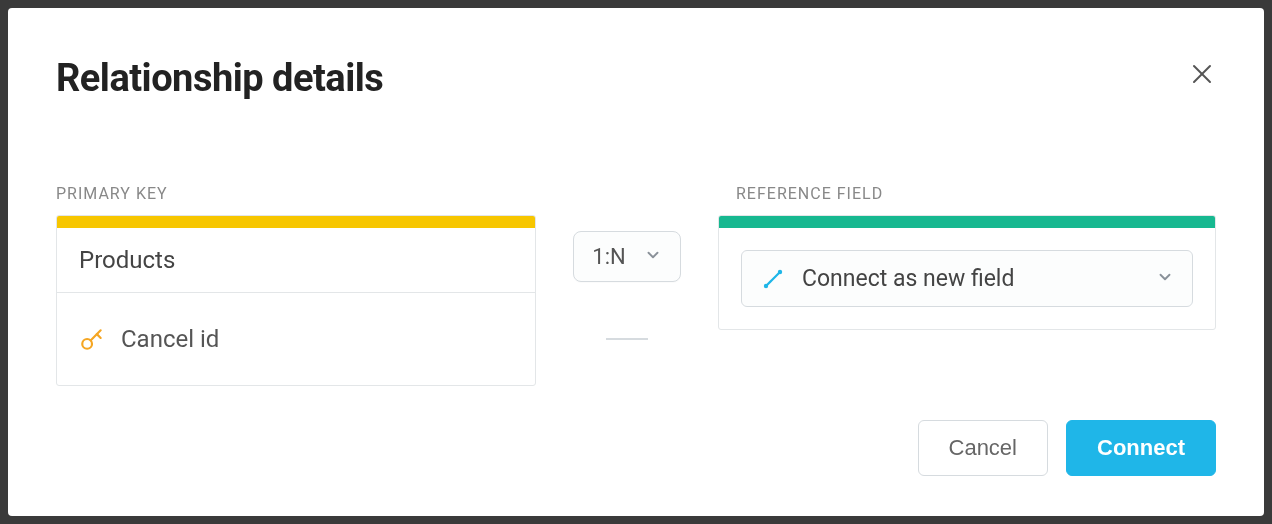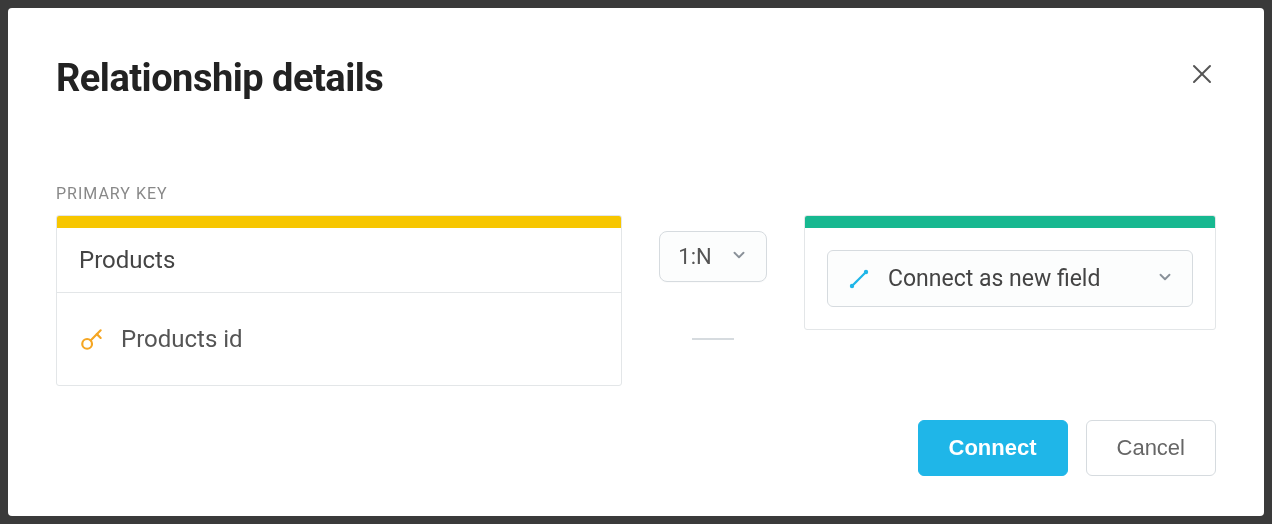--- a/index.html
+++ b/index.html
@@ -65,21 +65,21 @@
       display: flex;
       align-items: flex-start;
     }
     .card {
       border: 1px solid #e3e6e8;
       border-radius: 3px;
       overflow: hidden;
       background: #fff;
     }
     .card-left {
-      width: 566px;
+      width: 480px;
     }
     .card-right {
       width: 498px;
       flex: 1;
     }
     .card-accent {
       height: 12px;
       width: 100%;
     }
     .accent-yellow { background: #f7c600; }
@@ -198,37 +198,38 @@
       <svg width="24" height="24" viewBox="0 0 24 24" fill="none" stroke="currentColor" stroke-width="2" stroke-linecap="round">
         <line x1="4" y1="4" x2="20" y2="20"></line>
         <line x1="20" y1="4" x2="4" y2="20"></line>
       </svg>
     </div>
   </div>
 
   <div class="section-labels">
     <div class="section-label left-label">PRIMARY KEY</div>
     <div class="mid-spacer"></div>
+    <div class="section-label right-label">REFERENCE FIELD</div>
   </div>
 
   <div class="content-row">
 
     <div class="card card-left">
       <div class="card-accent accent-yellow"></div>
       <div class="card-header">Products</div>
       <div class="card-body">
         <div class="key-row">
           <span class="key-icon">
             <svg width="26" height="26" viewBox="0 0 24 24" fill="none" stroke="#f5a623" stroke-width="2" stroke-linecap="round" stroke-linejoin="round">
               <circle cx="7.5" cy="16.5" r="4.5"></circle>
               <line x1="10.7" y1="13.3" x2="20" y2="4"></line>
               <line x1="16.5" y1="7.5" x2="20" y2="11"></line>
             </svg>
           </span>
-          <span>Products id</span>
+          <span>Cancel id</span>
         </div>
       </div>
     </div>
 
     <div class="mid-col">
       <div class="cardinality-select">
         <span>1:N</span>
         <span class="chevron">
           <svg width="18" height="18" viewBox="0 0 24 24" fill="none" stroke="#8a9199" stroke-width="2.5" stroke-linecap="round" stroke-linejoin="round">
             <polyline points="6 9 12 15 18 9"></polyline>
@@ -255,17 +256,17 @@
               <polyline points="6 9 12 15 18 9"></polyline>
             </svg>
           </span>
         </div>
       </div>
     </div>
 
   </div>
 
   <div class="footer">
+    <button class="btn btn-secondary">Cancel</button>
     <button class="btn btn-primary">Connect</button>
-    <button class="btn btn-secondary">Cancel</button>
   </div>
 
 </div>
 
 </body></html>

